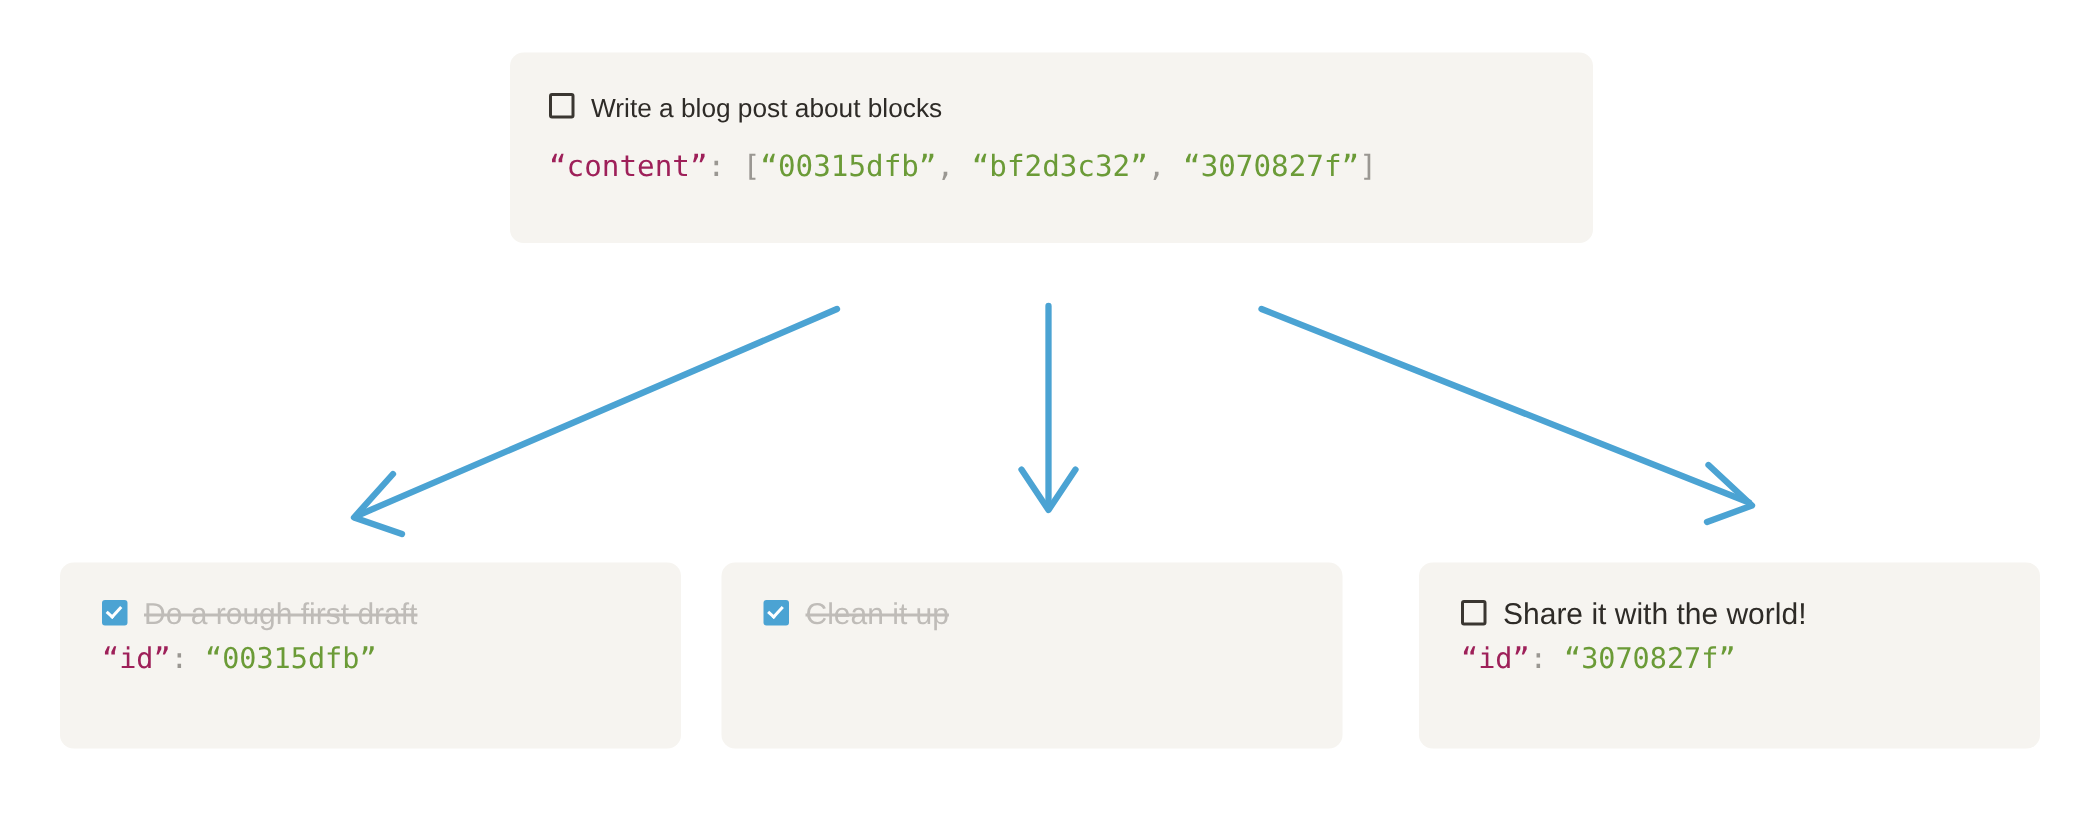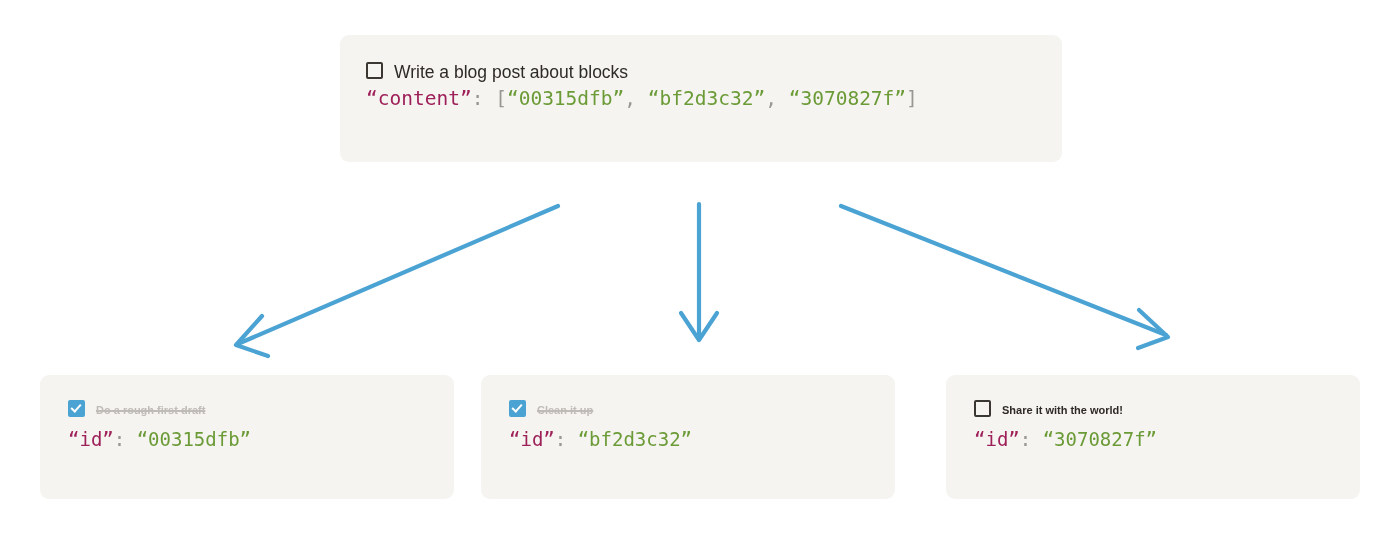--- a/index.html
+++ b/index.html
@@ -94,36 +94,35 @@
 
   .todo-label {
     margin-left: 11px;
     font-family: "Liberation Sans", sans-serif;
     font-size: 17.5px;
     line-height: 20px;
     color: #2e2b27;
     white-space: nowrap;
   }
   .card-leaf .todo-label {
-    font-size: 11px;
-    font-weight: bold;
+    font-size: 20px;
   }
   .todo-label.done {
     color: #bfbcb8;
     text-decoration: line-through;
     text-decoration-thickness: 1.5px;
   }
 
   
   .json-line {
     font-family: "DejaVu Sans Mono", "Liberation Mono", monospace;
     font-size: 19.5px;
     line-height: 26px;
     white-space: nowrap;
-    margin-top: 0;
+    margin-top: 12px;
   }
   .card-leaf .json-line {
     font-size: 19px;
     margin-top: 2px;
   }
   .jkey   { color: #9e2059; }
   .jpunct { color: #9a9792; }
   .jval   { color: #6b9b37; }
 </style>
 </head>
@@ -169,23 +168,20 @@
     <div class="json-line">
       <span class="jkey">“id”</span><span class="jpunct">: </span><span class="jval">“00315dfb”</span>
     </div>
   </div>
 
   <div class="card card-leaf pos-1">
     <div class="todo-line">
       <span class="checkbox checked"></span>
       <span class="todo-label done">Clean it up</span>
     </div>
-    <div class="json-line">
-      <span class="jkey">“id”</span><span class="jpunct">: </span><span class="jval">“bf2d3c32”</span>
-    </div>
   </div>
 
   <div class="card card-leaf pos-2">
     <div class="todo-line">
       <span class="checkbox unchecked"></span>
       <span class="todo-label">Share it with the world!</span>
     </div>
     <div class="json-line">
       <span class="jkey">“id”</span><span class="jpunct">: </span><span class="jval">“3070827f”</span>
     </div>

